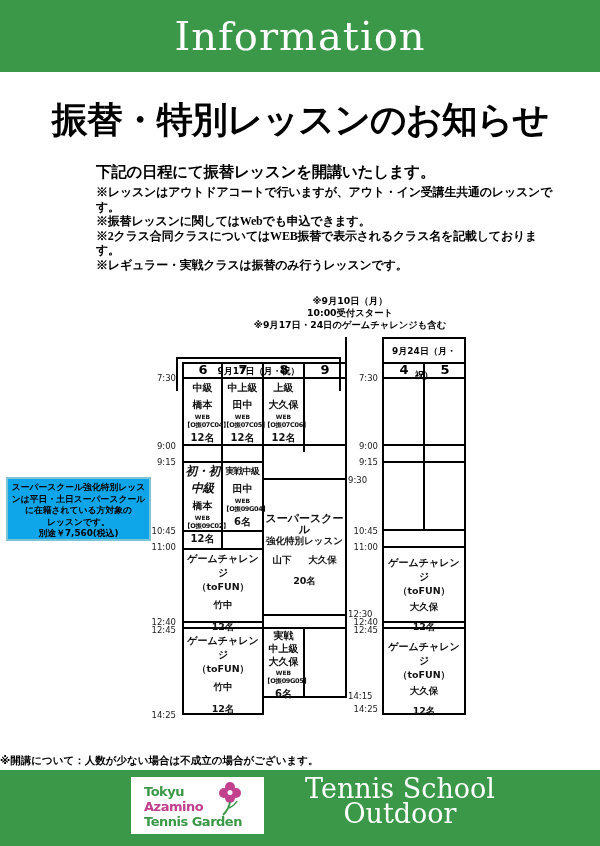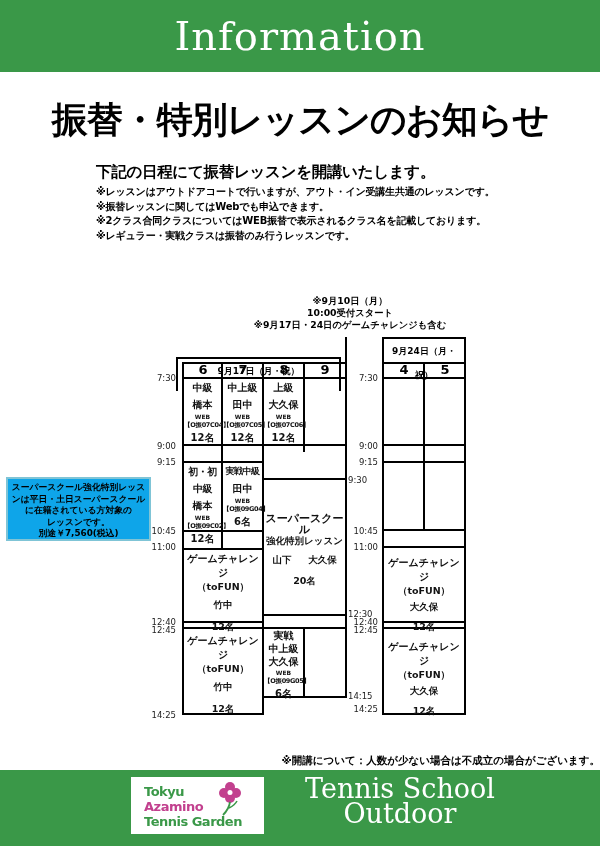--- a/index.html
+++ b/index.html
@@ -8,21 +8,21 @@
   .abs { position: absolute; }
 
   .header-band { left: 0; top: 0; width: 600px; height: 72px; background: #3a9848; }
   .header-title { left: 0; top: 10px; width: 600px; text-align: center; color: #fff;
     font-family: "DejaVu Serif", serif; font-size: 40px; letter-spacing: 1px; line-height: 52px; }
 
   .main-title { left: 0; top: 96px; width: 600px; text-align: center; font-weight: bold; font-size: 36px; line-height: 48px; letter-spacing: -1px; }
 
   .intro { left: 96px; top: 160px; width: 460px; }
   .intro .lead { font-weight: bold; font-size: 15.5px; line-height: 25px; letter-spacing: -0.3px; }
-  .intro .note { font-weight: bold; font-size: 10px; line-height: 14.5px; letter-spacing: -0.2px; }
+  .intro .note { font-weight: bold; font-size: 12px; line-height: 14.5px; letter-spacing: -0.2px; font-family: Liberation Serif, serif; }
 
   .schedule-note { left: 220px; top: 295px; width: 260px; text-align: center; font-weight: bold; font-size: 9.3px; line-height: 12px; }
 
   .grid-box { border: 2px solid #000; background: #fff; }
   .day-header { font-weight: bold; font-size: 9px; text-align: center; }
   .court-num { font-weight: bold; font-size: 13px; text-align: center; line-height: 17px; }
   .line-h { height: 2px; background: #000; }
   .line-v { width: 2px; background: #000; }
 
   .time-label { font-size: 8.5px; color: #222; text-align: right; width: 30px; line-height: 10px; }
@@ -35,21 +35,21 @@
   .cell .code { font-size: 6.5px; line-height: 9px; letter-spacing: -0.3px; white-space: nowrap; }
   .cell .cap { font-size: 10px; line-height: 15px; }
 
   .game-cell .t1 { font-size: 10px; line-height: 14px; font-weight: bold; }
   .game-cell .t2 { font-size: 9.5px; line-height: 14px; font-weight: bold; }
   .game-cell .t3 { font-size: 9.5px; line-height: 22px; font-weight: bold; }
 
   .side-box { left: 6px; top: 477px; width: 145px; height: 64px; border: 2px solid #7fc4d6; background: #0ea5e9;
     text-align: center; font-weight: bold; font-size: 8.8px; line-height: 11.5px; padding-top: 3px; }
 
-  .footer-note { left: 0; top: 753px; width: 600px; text-align: right; font-weight: bold; font-size: 10.5px; line-height: 14px; }
+  .footer-note { left: 0; top: 753px; width: 600px; text-align: left; font-weight: bold; font-size: 10.5px; line-height: 14px; }
   .footer-band { left: 0; top: 770px; width: 600px; height: 76px; background: #3a9848; }
   .logo-box { left: 131px; top: 777px; width: 133px; height: 57px; background: #fff; }
   .logo-text { font-family: "DejaVu Sans", sans-serif; font-weight: bold; font-size: 13px; line-height: 15px; letter-spacing: -0.5px; }
   .footer-title { left: 290px; top: 776px; width: 220px; text-align: center; color: #fff;
     font-family: "DejaVu Serif", serif; font-size: 27px; line-height: 25px; }
 </style>
 </head>
 <body>
 
 <div class="abs header-band"></div>
@@ -144,21 +144,21 @@
 </div>
 <div class="abs cell" style="left:264px; top:379px; width:39px;">
   <div class="lv">上級</div>
   <div class="coach">大久保</div>
   <div class="web">WEB</div>
   <div class="code">【O振07C06】</div>
   <div class="cap">12名</div>
 </div>
 
 <div class="abs cell" style="left:184px; top:463px; width:37px;">
-  <div class="lv" style="font-size:10px; letter-spacing:-0.5px;">初・初中級</div>
+  <div class="lv" style="font-size:12px; letter-spacing:-0.5px;font-style:italic;">初・初中級</div>
   <div class="coach">橋本</div>
   <div class="web">WEB</div>
   <div class="code">【O振09C02】</div>
   <div class="cap">12名</div>
 </div>
 <div class="abs cell" style="left:223px; top:463px; width:39px;">
   <div class="lv" style="font-size:9px; letter-spacing:-0.5px;">実戦中級</div>
   <div class="coach">田中</div>
   <div class="web">WEB</div>
   <div class="code">【O振09G04】</div>

